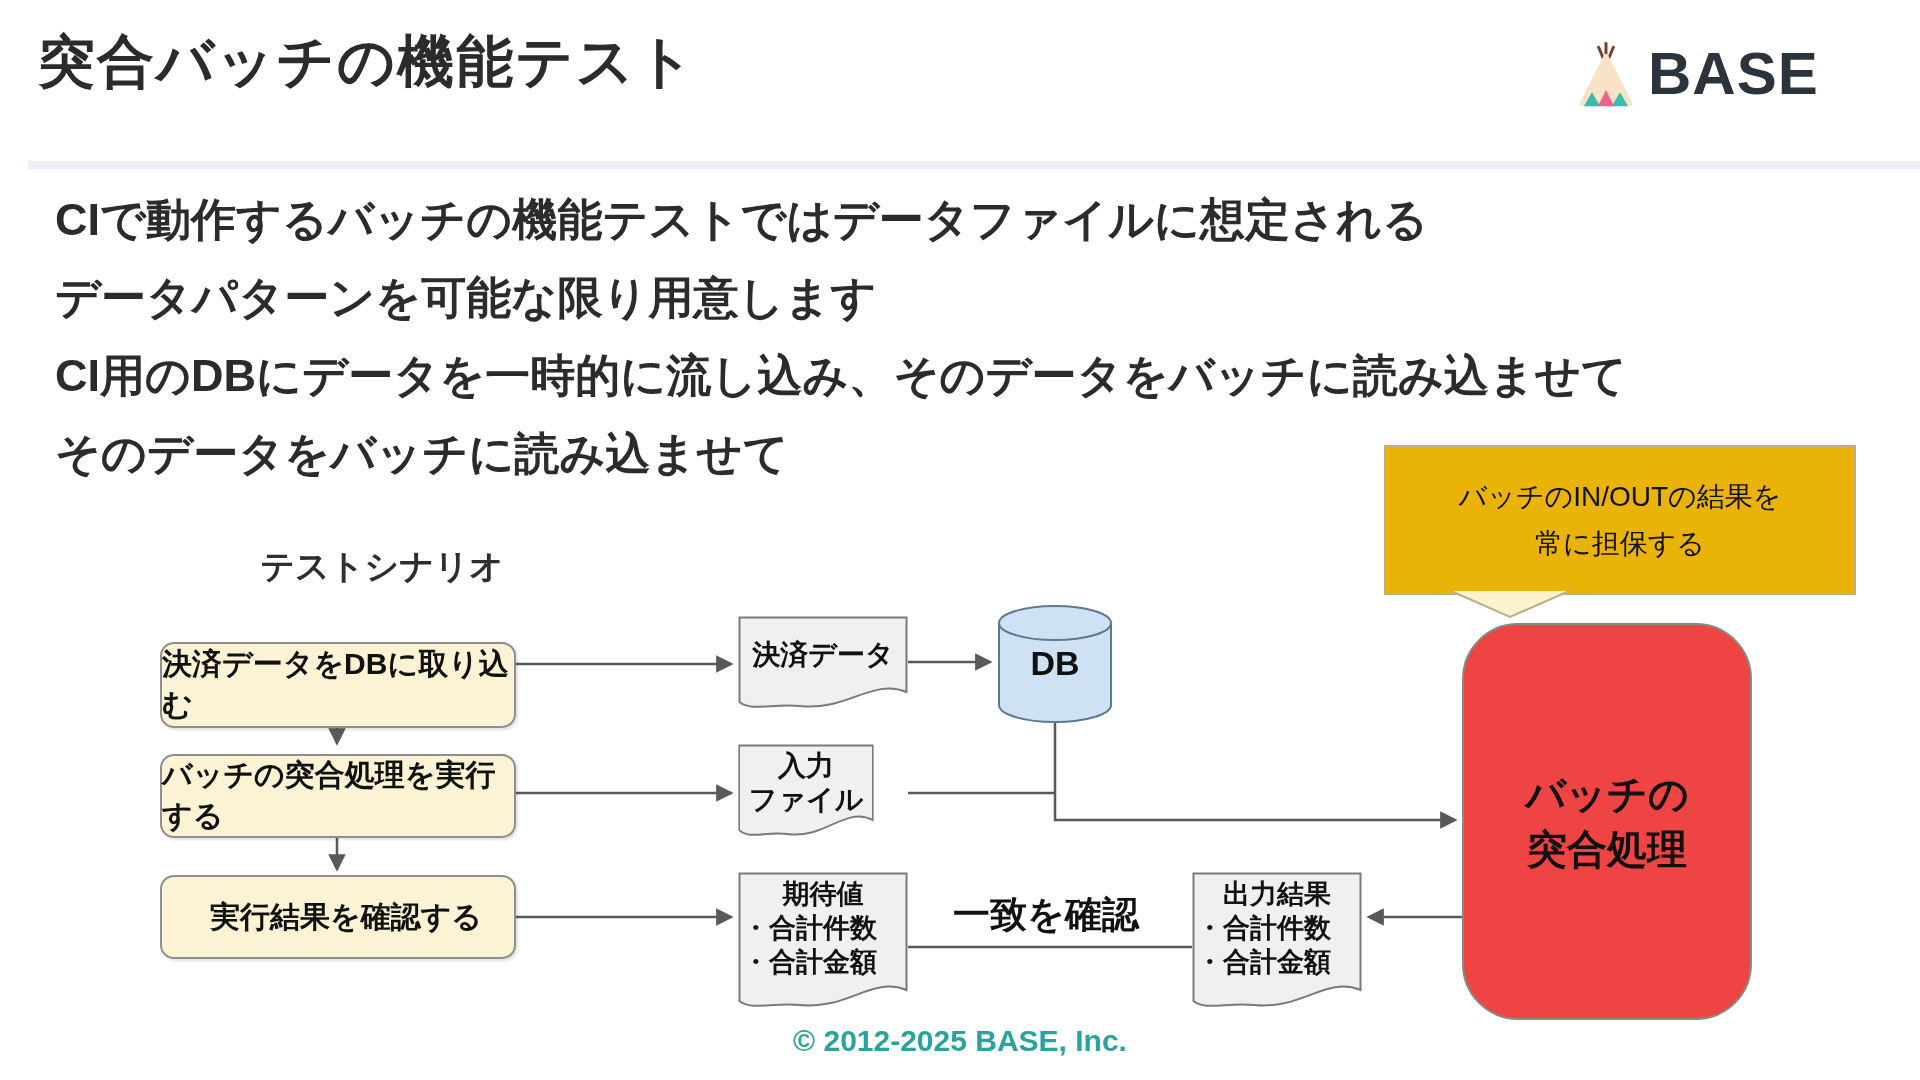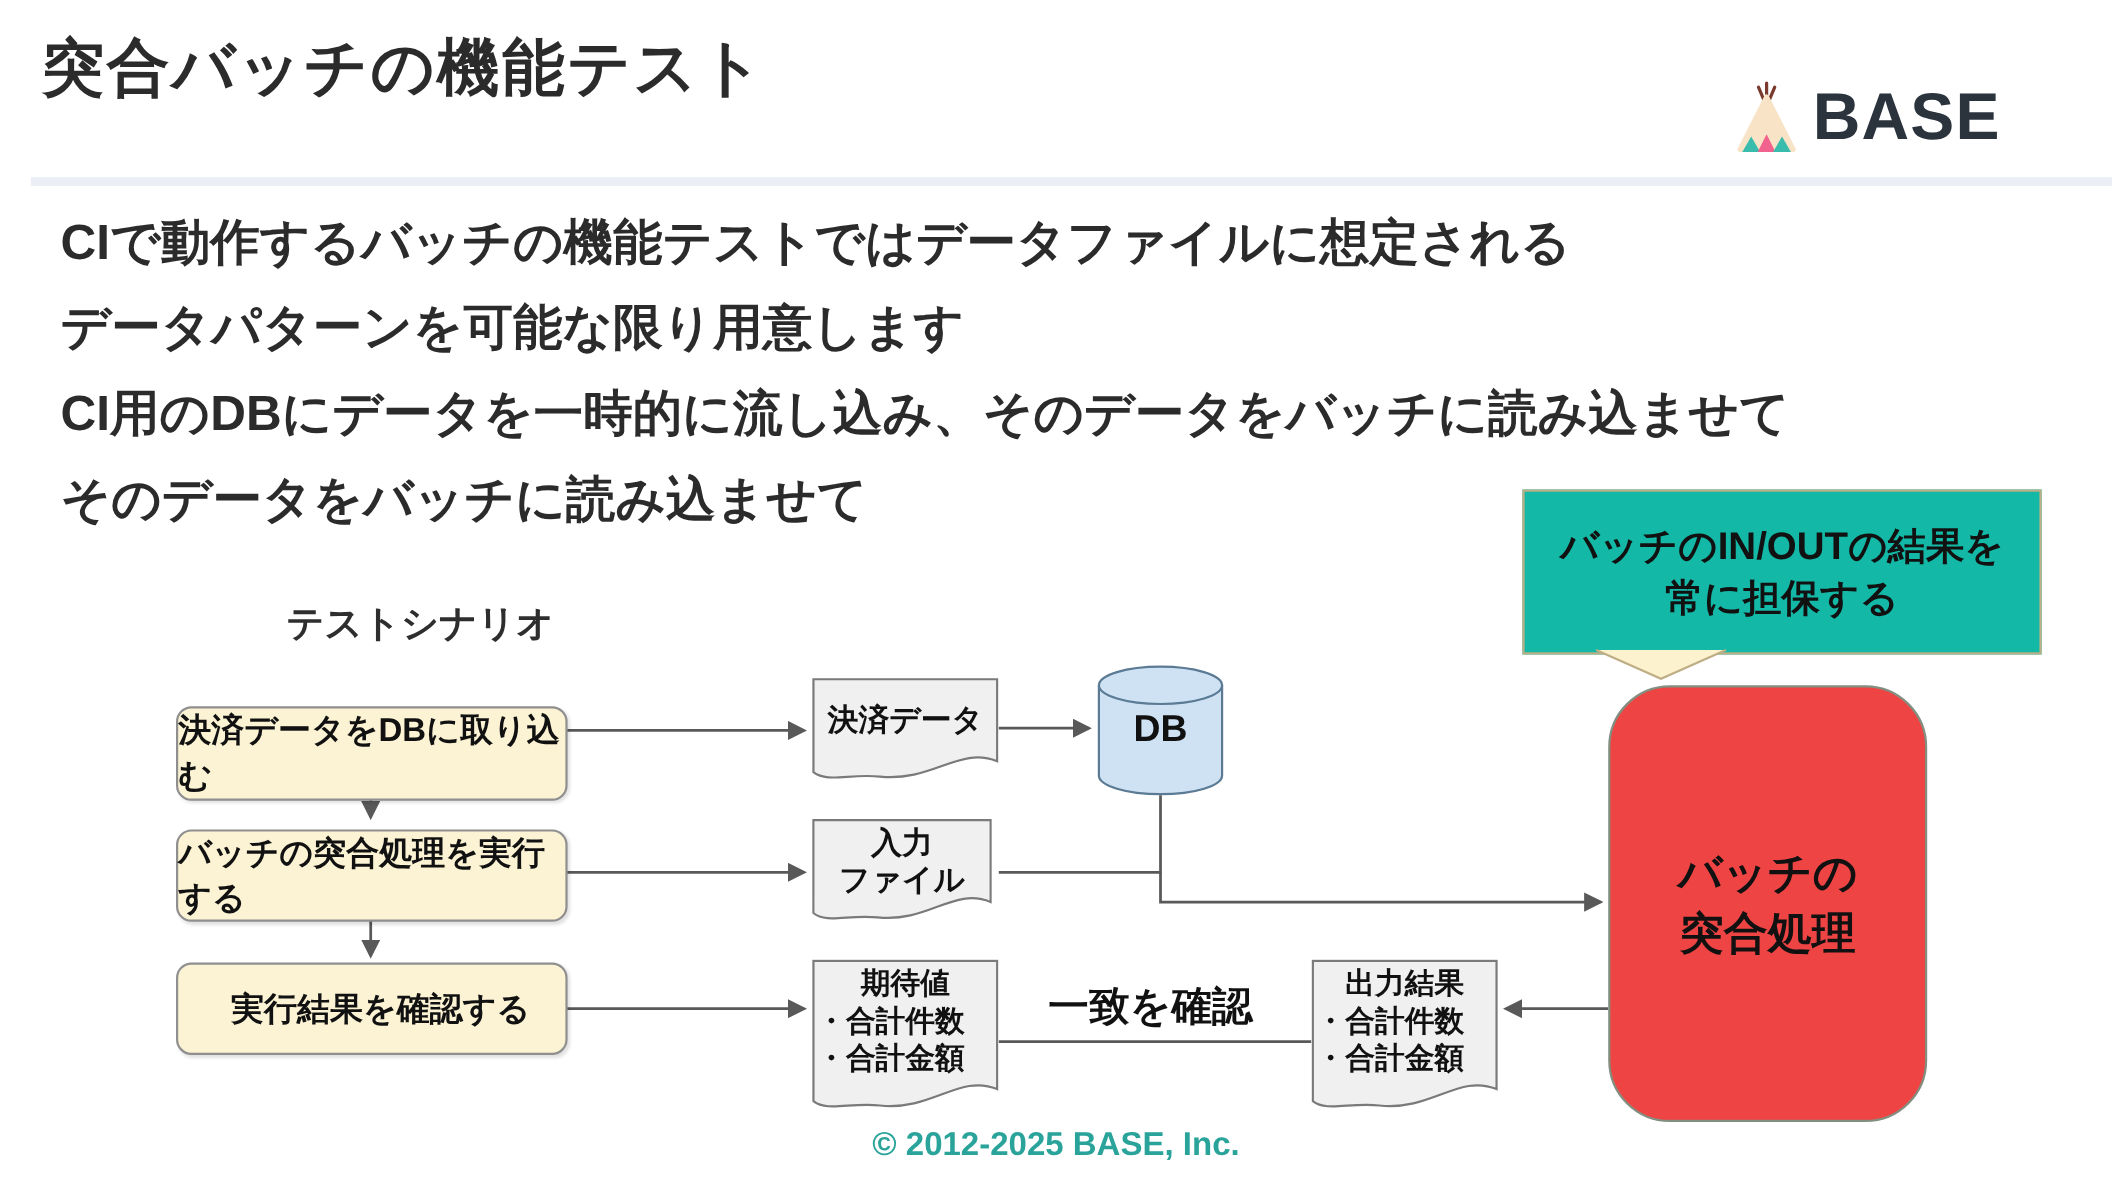--- a/index.html
+++ b/index.html
@@ -5,21 +5,21 @@
   * { margin:0; padding:0; box-sizing:border-box; }
   html,body { width:1920px; height:1080px; }
   body {
     position:relative; background:#ffffff; overflow:hidden;
     font-family:"Liberation Sans", sans-serif; color:#2e2e2e;
   }
   .abs { position:absolute; }
 
   
   .title { left:38px; top:24px; font-size:57px; font-weight:900; letter-spacing:2px; color:#2b2b2b; z-index:2; }
-  .logo  { left:1578px; top:34px; height:78px; display:flex; align-items:center; gap:14px; z-index:2;margin-top:32px; }
+  .logo  { left:1578px; top:34px; height:78px; display:flex; align-items:center; gap:14px; z-index:2; }
   .logo-icon { width:56px; height:72px; display:block; }
   .logo-text { font-size:60px; font-weight:bold; color:#2b333d; letter-spacing:1px; }
   .divider { left:28px; top:161px; width:1892px; height:8px; background:#eceef5; z-index:1; }
 
   
   .intro { left:55px; top:181px; font-size:45px; font-weight:bold; line-height:78px; color:#2b2b2b; z-index:2; white-space:nowrap; }
 
   
   .scenario-label { left:222px; top:544px; width:320px; text-align:center; font-size:34px; font-weight:bold; z-index:2; }
 
@@ -33,21 +33,21 @@
   .step1 { top:622px; height:86px;margin-top:20px; }
   .step2 { top:754px; height:84px; }
   .step3 { top:875px; height:84px;padding-left:16px; }
 
   
   .doc { z-index:2; }
   .doc svg.shape { position:absolute; inset:0; width:100%; height:100%; }
   .doc .doc-body { position:relative; width:100%; height:100%; display:flex; flex-direction:column; align-items:center; justify-content:center; font-weight:bold; color:#111; }
   .doc1 { left:738px; top:616px; width:170px; height:96px; }
   .doc1 .doc-body { font-size:28px; padding-bottom:18px; }
-  .doc2 { left:738px; top:744px; width:164px; height:96px; }
+  .doc2 { left:738px; top:744px; width:136px; height:96px; }
   .doc2 .doc-body { font-size:28px; line-height:34px; padding-bottom:18px; }
   .doc3 { left:738px; top:872px; width:170px; height:140px; }
   .doc4 { left:1192px; top:872px; width:170px; height:140px; }
   .doc-list { position:relative; width:100%; height:100%; font-size:27px; line-height:34px; font-weight:bold; color:#111; padding:5px 4px 0 4px; }
   .doc-list .doc-title { text-align:center; }
   .doc-list .doc-item { text-align:left; }
 
   
   .db { left:997px; top:604px; width:116px; height:122px; z-index:2; }
   .db svg { position:absolute; inset:0; width:100%; height:100%; }
@@ -57,23 +57,23 @@
   .process {
     left:1462px; top:623px; width:290px; height:397px;
     background:#ef4444; border:2px solid #828f80; border-radius:56px;
     display:flex; flex-direction:column; align-items:center; justify-content:center;
     font-size:40px; font-weight:bold; line-height:55px; color:#111; text-align:center; z-index:2;
   }
 
   
   .callout {
     left:1384px; top:445px; width:472px; height:150px;
-    background:#14b8a6; border:2px solid #bfae85;
+    background:#eab308; border:2px solid #bfae85;
     display:flex; flex-direction:column; align-items:center; justify-content:center;
-    font-size:35px; font-weight:bold; line-height:47px; color:#111; text-align:center; z-index:2;
+    font-size:28px; font-weight:normal; line-height:47px; color:#111; text-align:center; z-index:2;
   }
   .callout-tail { left:1440px; top:586px; width:140px; height:36px; z-index:3; }
 
   .match-label { left:940px; top:890px; width:212px; text-align:center; font-size:37px; font-weight:bold; color:#111; z-index:2; }
 
   .footer { left:0; top:1024px; width:1920px; text-align:center; font-size:30px; font-weight:bold; color:#2aa39a; z-index:2; }
 
   .connectors { position:absolute; left:0; top:0; width:1920px; height:1080px; z-index:1; pointer-events:none; }
 </style>
 </head>

